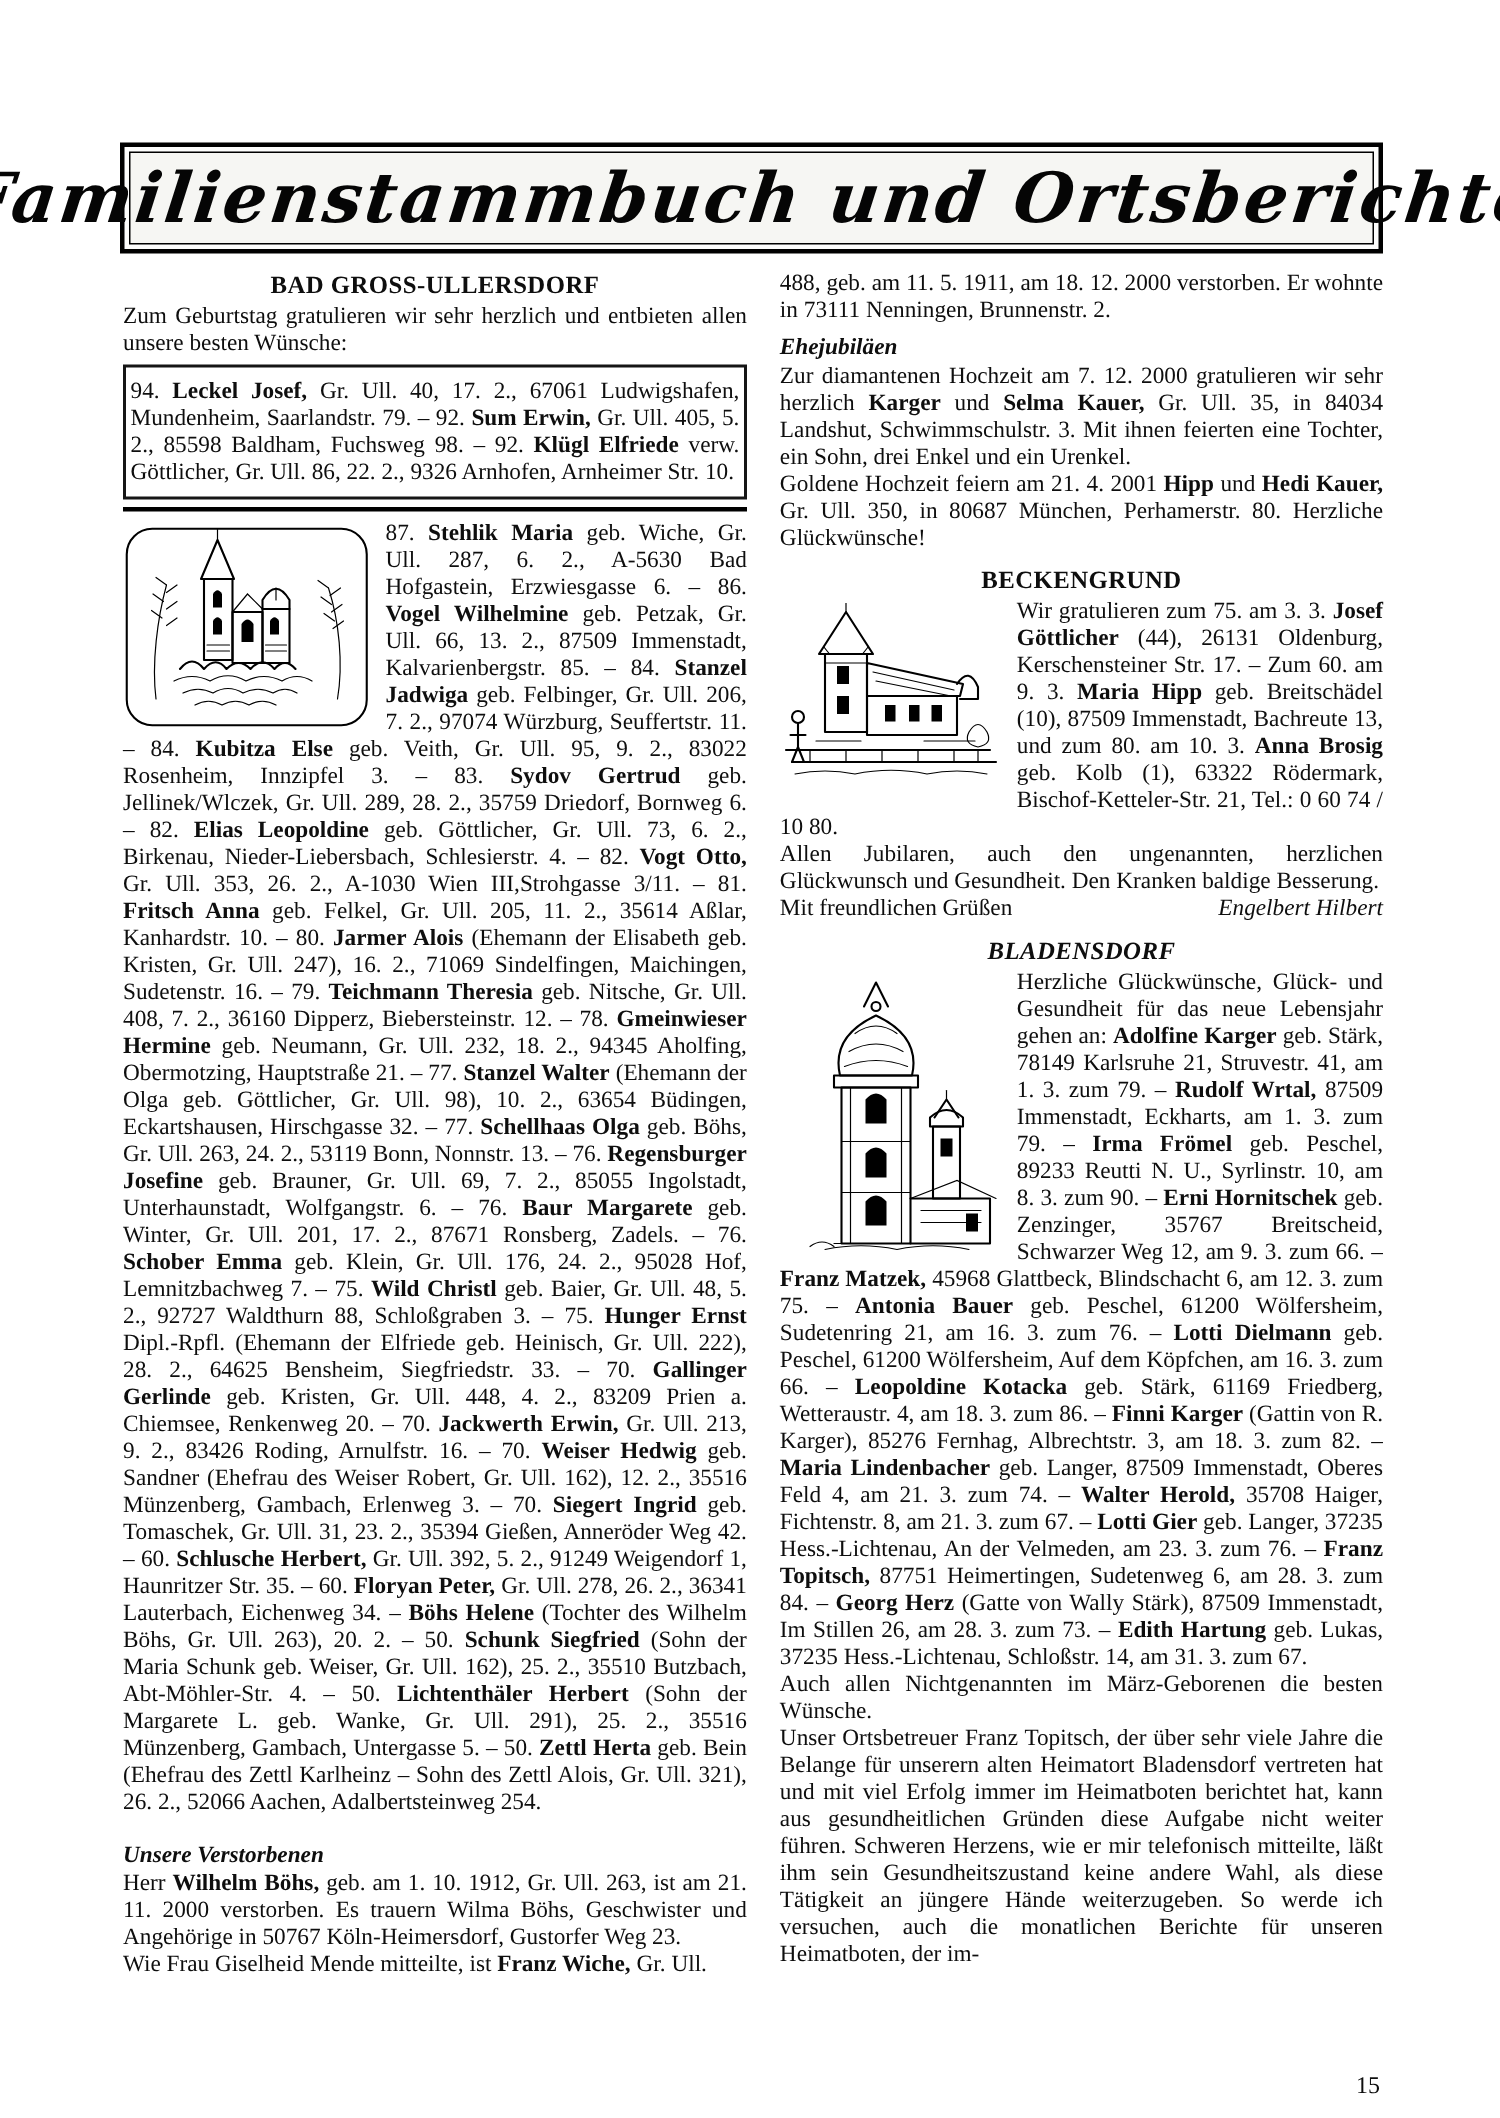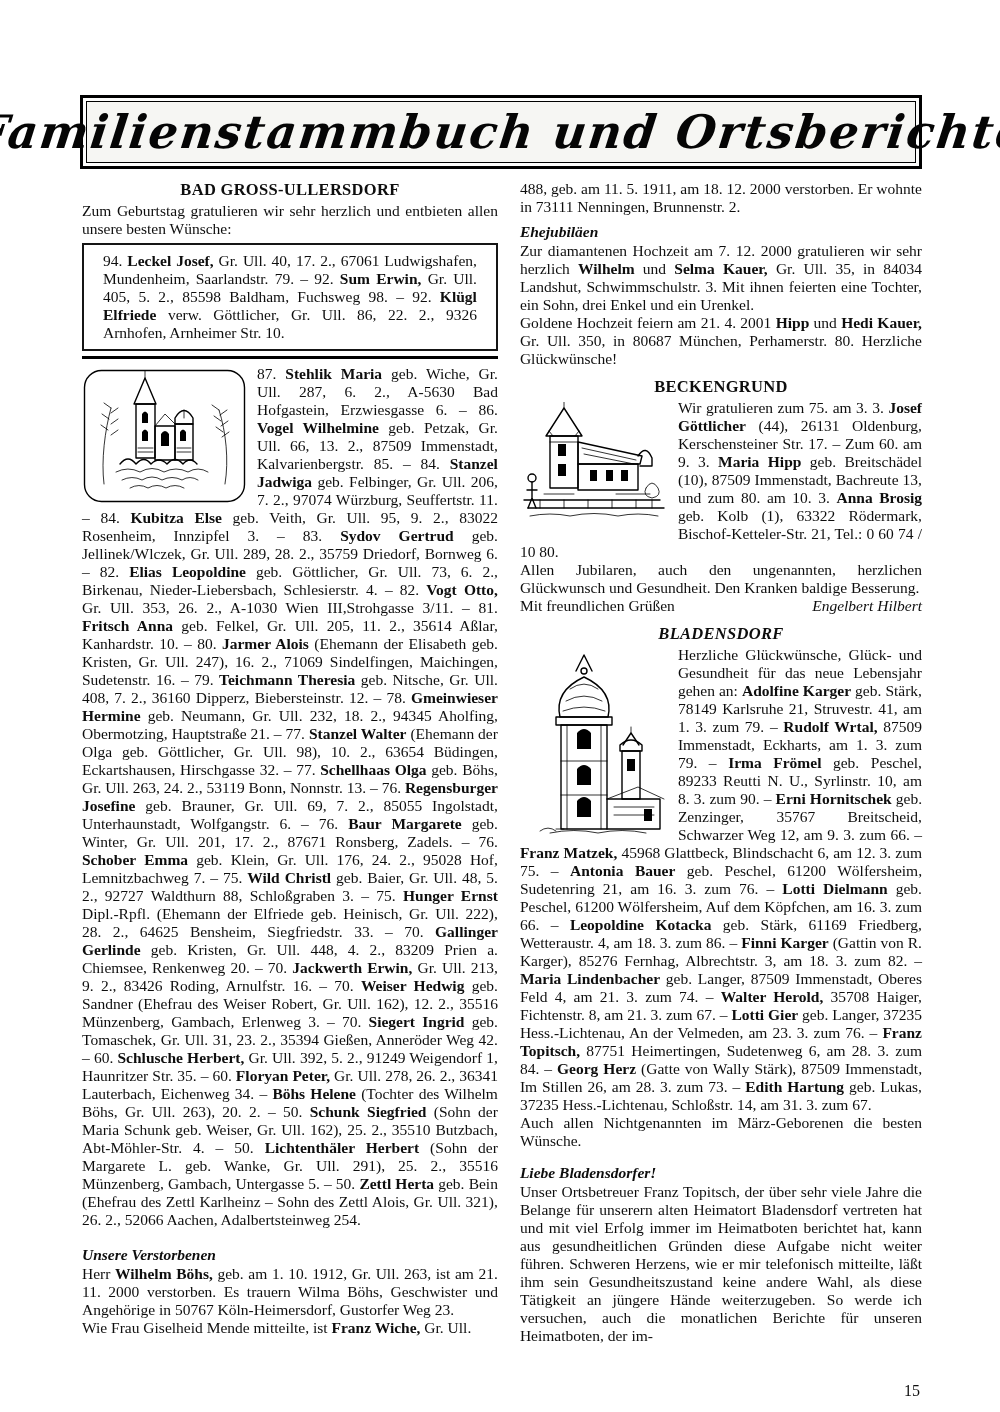--- a/index.html
+++ b/index.html
@@ -33,21 +33,21 @@
   p { margin:0; font-size:15.5px; line-height:18px; text-align:justify; }
   .b { font-weight:bold; }
   .i { font-style:italic; }
   .section-head {
     margin:0 0 3px 0; font-size:16.5px; font-weight:bold; text-align:center;
     line-height:19px; letter-spacing:.3px;
   }
   .run-head { margin:7px 0 1px 0; font-size:15.5px; font-weight:bold; line-height:18px; text-align:left;font-style:italic; }
   .mourn-head { margin-top:17px; }
   .birthday-box {
-    border:2px solid #151515; padding:7px 19px; margin:5px 0 5px 0;
+    border:2px solid #151515; padding:7px 3px; margin:5px 0 5px 0;
   }
   .thick-rule { height:3px; background:#000; margin:1px 0 6px 0; }
   .illust { float:left; margin:3px 10px 2px 0; }
   .illust svg { display:block; }
   .sig-row { display:flex; justify-content:space-between; font-size:15.5px; line-height:18px; }
   .page-number { position:absolute; top:1382px; right:80px; font-size:16px; }
   .ink { stroke:#000; fill:none; stroke-width:1.4; stroke-linecap:round; stroke-linejoin:round; }
   .ink-thin { stroke:#000; fill:none; stroke-width:.8; stroke-linecap:round; }
   .ink-fill { fill:#000; stroke:none; }
 </style>
@@ -114,21 +114,21 @@
       <p class="run-head mourn-head">Unsere Verstorbenen</p>
       <p><span>Herr </span><span class="b">Wilhelm Böhs,</span><span> geb. am 1. 10. 1912, Gr. Ull. 263, ist am 21. 11. 2000 verstorben. Es trauern Wilma Böhs, Geschwister und Angehörige in 50767 Köln-Heimersdorf, Gustorfer Weg 23.</span></p>
       <p><span>Wie Frau Giselheid Mende mitteilte, ist </span><span class="b">Franz Wiche,</span><span> Gr. Ull.</span></p>
     </div>
 
     <div class="col col-right">
 
       <p>488, geb. am 11. 5. 1911, am 18. 12. 2000 verstorben. Er wohnte in 73111 Nenningen, Brunnenstr. 2.</p>
 
       <p class="run-head">Ehejubiläen</p>
-      <p><span>Zur diamantenen Hochzeit am 7. 12. 2000 gratulieren wir sehr herzlich </span><span class="b">Wilhelm</span><span> und </span><span class="b">Selma Kauer,</span><span> Gr. Ull. 35, in 84034 Landshut, Schwimmschulstr. 3. Mit ihnen feierten eine Tochter, ein Sohn, drei Enkel und ein Urenkel.</span></p>
+      <p><span>Zur diamantenen Hochzeit am 7. 12. 2000 gratulieren wir sehr herzlich </span><span class="b">Karger</span><span> und </span><span class="b">Selma Kauer,</span><span> Gr. Ull. 35, in 84034 Landshut, Schwimmschulstr. 3. Mit ihnen feierten eine Tochter, ein Sohn, drei Enkel und ein Urenkel.</span></p>
       <p><span>Goldene Hochzeit feiern am 21. 4. 2001 </span><span class="b">Hipp</span><span> und </span><span class="b">Hedi Kauer,</span><span> Gr. Ull. 350, in 80687 München, Perhamerstr. 80. Herzliche Glückwünsche!</span></p>
 
       <h2 class="section-head" style="margin-top:9px;">BECKENGRUND</h2>
 
       <p>
         <span class="illust">
           <svg width="148" height="122" viewBox="0 0 148 122" aria-hidden="true">
 
             <circle cx="12" cy="76" r="4" class="ink"></circle>
             <path class="ink" d="M12 80 l0 16 M7 88 l10 0 M12 96 l-4 10 M12 96 l4 10"></path>
@@ -191,19 +191,18 @@
             <path class="ink-thin" d="M87 150 L118 138 L144 150 M94 158 h40 M94 166 h40"></path>
             <rect x="124" y="160" width="8" height="12" class="ink-fill"></rect>
 
             <path class="ink-thin" d="M30 184 q24 -5 48 0 q24 -5 48 0 M36 180 h8 M20 182 q8 -6 16 0"></path>
           </svg>
         </span><span><span>Herzliche Glückwünsche, Glück- und Gesundheit für das neue Lebensjahr gehen an: </span><span class="b">Adolfine Karger</span><span> geb. Stärk, 78149 Karlsruhe 21, Struvestr. 41, am 1. 3. zum 79. – </span><span class="b">Rudolf Wrtal,</span><span> 87509 Immenstadt, Eckharts, am 1. 3. zum 79. – </span><span class="b">Irma Frömel</span><span> geb. Peschel, 89233 Reutti N. U., Syrlinstr. 10, am 8. 3. zum 90. – </span><span class="b">Erni Hornitschek</span><span> geb. Zenzinger, 35767 Breitscheid, Schwarzer Weg 12, am 9. 3. zum 66. – </span><span class="b">Franz Matzek,</span><span> 45968 Glattbeck, Blindschacht 6, am 12. 3. zum 75. – </span><span class="b">Antonia Bauer</span><span> geb. Peschel, 61200 Wölfersheim, Sudetenring 21, am 16. 3. zum 76. – </span><span class="b">Lotti Dielmann</span><span> geb. Peschel, 61200 Wölfersheim, Auf dem Köpfchen, am 16. 3. zum 66. – </span><span class="b">Leopoldine Kotacka</span><span> geb. Stärk, 61169 Friedberg, Wetteraustr. 4, am 18. 3. zum 86. – </span><span class="b">Finni Karger</span><span> (Gattin von R. Karger), 85276 Fernhag, Albrechtstr. 3, am 18. 3. zum 82. – </span><span class="b">Maria Lindenbacher</span><span> geb. Langer, 87509 Immenstadt, Oberes Feld 4, am 21. 3. zum 74. – </span><span class="b">Walter Herold,</span><span> 35708 Haiger, Fichtenstr. 8, am 21. 3. zum 67. – </span><span class="b">Lotti Gier</span><span> geb. Langer, 37235 Hess.-Lichtenau, An der Velmeden, am 23. 3. zum 76. – </span><span class="b">Franz Topitsch,</span><span> 87751 Heimertingen, Sudetenweg 6, am 28. 3. zum 84. – </span><span class="b">Georg Herz</span><span> (Gatte von Wally Stärk), 87509 Immenstadt, Im Stillen 26, am 28. 3. zum 73. – </span><span class="b">Edith Hartung</span><span> geb. Lukas, 37235 Hess.-Lichtenau, Schloßstr. 14, am 31. 3. zum 67.</span></span>
       </p>
 
       <p>Auch allen Nichtgenannten im März-Geborenen die besten Wünsche.</p>
 
-      <p class="run-head" style="margin-top:14px;">Liebe Bladensdorfer!</p>
       <p>Unser Ortsbetreuer Franz Topitsch, der über sehr viele Jahre die Belange für unserern alten Heimatort Bladensdorf vertreten hat und mit viel Erfolg immer im Heimatboten berichtet hat, kann aus gesundheitlichen Gründen diese Aufgabe nicht weiter führen. Schweren Herzens, wie er mir telefonisch mitteilte, läßt ihm sein Gesundheitszustand keine andere Wahl, als diese Tätigkeit an jüngere Hände weiterzugeben. So werde ich versuchen, auch die monatlichen Berichte für unseren Heimatboten, der im-</p>
     </div>
   </div>
 
   <div class="page-number">15</div>
 </div>
 
 </body></html>

